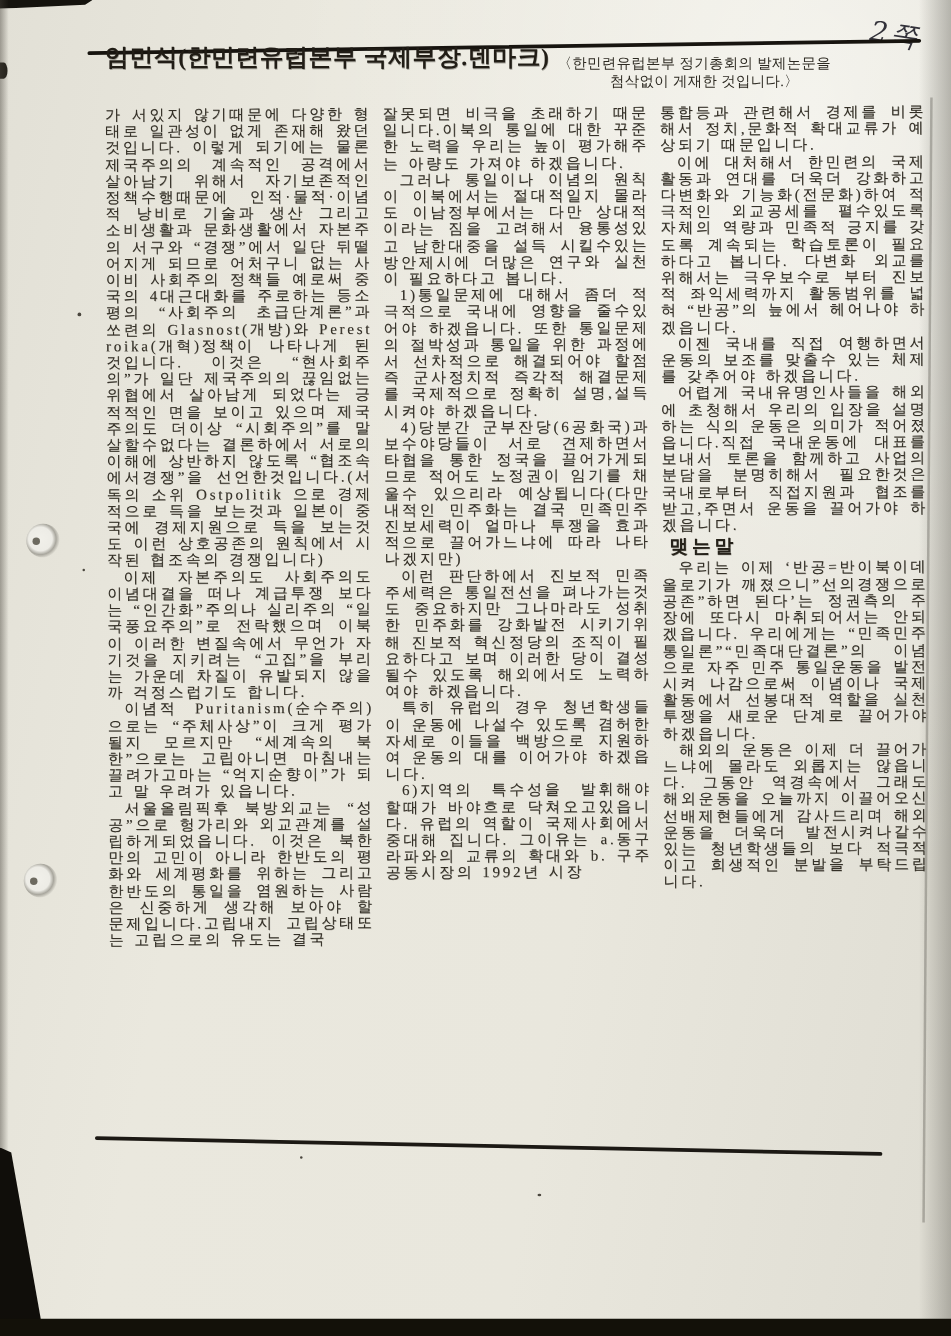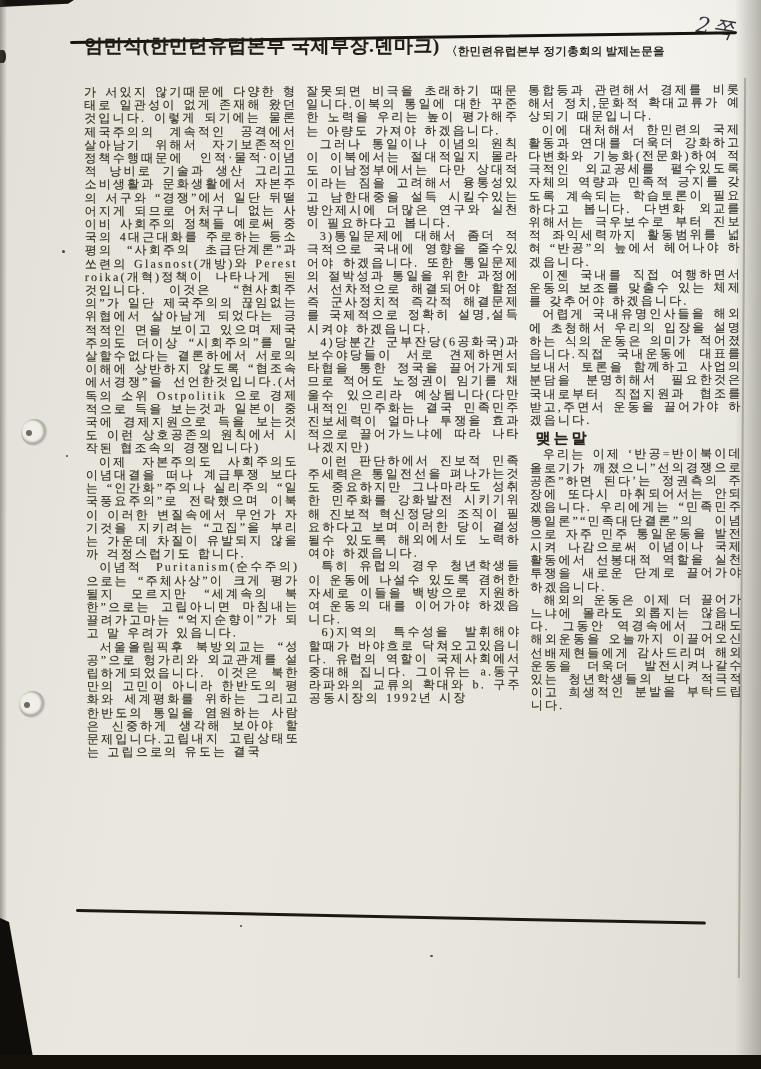--- a/index.html
+++ b/index.html
@@ -32,21 +32,21 @@
   .punch .pin{position:absolute;left:5px;top:11px;width:6px;height:6px;border-radius:50%;background:#6d6a60;}
   .speck{position:absolute;border-radius:50%;background:#4a463e;}
   
   .hand{position:absolute;left:696px;top:13px;font-size:22px;color:#33323a;
         font-style:italic;transform:rotate(9deg);letter-spacing:2px;
         font-family:"DejaVu Serif",serif;}
   
   .title{position:absolute;left:84px;top:33px;width:380px;margin:0;
          font-size:19px;font-weight:bold;color:#211d16;letter-spacing:.5px;white-space:nowrap;
          text-shadow:.4px .4px .3px rgba(30,27,20,.35);}
-  .note{position:absolute;left:446px;top:44px;width:296px;font-size:11.5px;font-weight:bold;
+  .note{position:absolute;left:446px;top:44px;width:296px;font-size:11.5px;font-weight:normal;
         color:#2c2921;line-height:15px;letter-spacing:.3px;}
   .note .l2{padding-left:42px;}
   
   .columns{position:absolute;left:84px;top:86px;width:658px;height:824px;
            display:flex;gap:9px;transform:rotate(-0.25deg);transform-origin:left top;}
   .col{width:213px;height:824px;overflow:hidden;color:#343027;
        font-size:12px;line-height:13.2px;letter-spacing:2.2px;word-spacing:1px;
        text-align:justify;word-break:break-all;
        text-shadow:.3px .3px .25px rgba(42,38,30,.4);}
   .col p{margin:0;text-indent:1.1em;}
@@ -81,33 +81,34 @@
   <div class="speck" style="left:240px;top:925px;width:2px;height:2px;"></div>
 
   <div class="hand">2쪽</div>
 
   <div class="top-rule"></div>
   <div class="end-rule"></div>
 
   <h1 class="title">임민식(한민련유럽본부 국제부장.덴마크)</h1>
   <div class="note">
     <div class="l1">〈한민련유럽본부 정기총회의 발제논문을</div>
+    <div class="l2">첨삭없이 게재한 것입니다.〉</div>
   </div>
 
   <div class="columns">
     <div class="col">
       <p class="first">가 서있지 않기때문에 다양한 형태로 일관성이 없게 존재해 왔던것입니다. 이렇게 되기에는 물론 제국주의의 계속적인 공격에서 살아남기 위해서 자기보존적인 정책수행때문에 인적·물적·이념적 낭비로 기술과 생산 그리고 소비생활과 문화생활에서 자본주의 서구와 “경쟁”에서 일단 뒤떨어지게 되므로 어처구니 없는 사이비 사회주의 정책들 예로써 중국의 4대근대화를 주로하는 등소평의 “사회주의 초급단계론”과 쏘련의 Glasnost(개방)와 Perestroika(개혁)정책이 나타나게 된것입니다. 이것은 “현사회주의”가 일단 제국주의의 끊임없는 위협에서 살아남게 되었다는 긍적적인 면을 보이고 있으며 제국주의도 더이상 “시회주의”를 말살할수없다는 결론하에서 서로의 이해에 상반하지 않도록 “협조속에서경쟁”을 선언한것입니다.(서독의 소위 Ostpolitik 으로 경제적으로 득을 보는것과 일본이 중국에 경제지원으로 득을 보는것도 이런 상호공존의 원칙에서 시작된 협조속의 경쟁입니다)</p>
       <p>이제 자본주의도 사회주의도 이념대결을 떠나 계급투쟁 보다는 “인간화”주의나 실리주의 “일국풍요주의”로 전락했으며 이북이 이러한 변질속에서 무언가 자기것을 지키려는 “고집”을 부리는 가운데 차질이 유발되지 않을까 걱정스럽기도 합니다.</p>
       <p>이념적 Puritanism(순수주의)으로는 “주체사상”이 크게 평가될지 모르지만 “세계속의 북한”으로는 고립아니면 마침내는 끌려가고마는 “억지순향이”가 되고 말 우려가 있읍니다.</p>
       <p>서울올림픽후 북방외교는 “성공”으로 헝가리와 외교관계를 설립하게되었읍니다. 이것은 북한만의 고민이 아니라 한반도의 평화와 세계평화를 위하는 그리고 한반도의 통일을 염원하는 사람은 신중하게 생각해 보아야 할 문제입니다.고립내지 고립상태또는 고립으로의 유도는 결국</p>
     </div>
     <div class="col">
       <p class="first">잘못되면 비극을 초래하기 때문일니다.이북의 통일에 대한 꾸준한 노력을 우리는 높이 평가해주는 아량도 가져야 하겠읍니다.</p>
       <p>그러나 통일이나 이념의 원칙이 이북에서는 절대적일지 몰라도 이남정부에서는 다만 상대적이라는 짐을 고려해서 융통성있고 남한대중을 설득 시킬수있는 방안제시에 더많은 연구와 실천이 필요하다고 봅니다.</p>
-      <p>3)통일문제에 대해서 좀더 적극적으로 국내에 영향을 줄수있어야 하겠읍니다. 또한 통일문제의 절박성과 통일을 위한 과정에서 선차적으로 해결되어야 할점 즉 군사정치적 즉각적 해결문제를 국제적으로 정확히 설명,설득시켜야 하겠읍니다.</p>
+      <p>1)통일문제에 대해서 좀더 적극적으로 국내에 영향을 줄수있어야 하겠읍니다. 또한 통일문제의 절박성과 통일을 위한 과정에서 선차적으로 해결되어야 할점 즉 군사정치적 즉각적 해결문제를 국제적으로 정확히 설명,설득시켜야 하겠읍니다.</p>
       <p>4)당분간 군부잔당(6공화국)과 보수야당들이 서로 견제하면서 타협을 통한 정국을 끌어가게되므로 적어도 노정권이 임기를 채울수 있으리라 예상됩니다(다만 내적인 민주화는 결국 민족민주진보세력이 얼마나 투쟁을 효과적으로 끌어가느냐에 따라 나타나겠지만)</p>
       <p>이런 판단하에서 진보적 민족주세력은 통일전선을 펴나가는것도 중요하지만 그나마라도 성취한 민주화를 강화발전 시키기위해 진보적 혁신정당의 조직이 필요하다고 보며 이러한 당이 결성될수 있도록 해외에서도 노력하여야 하겠읍니다.</p>
       <p>특히 유럽의 경우 청년학생들이 운동에 나설수 있도록 겸허한 자세로 이들을 백방으로 지원하여 운동의 대를 이어가야 하겠읍니다.</p>
       <p>6)지역의 특수성을 발휘해야 할때가 바야흐로 닥쳐오고있읍니다. 유럽의 역할이 국제사회에서 중대해 집니다. 그이유는 a.동구라파와의 교류의 확대와 b. 구주공동시장의 1992년 시장</p>
     </div>
     <div class="col">
       <p class="first">통합등과 관련해서 경제를 비롯해서 정치,문화적 확대교류가 예상되기 때문입니다.</p>
       <p>이에 대처해서 한민련의 국제활동과 연대를 더욱더 강화하고 다변화와 기능화(전문화)하여 적극적인 외교공세를 펼수있도록 자체의 역량과 민족적 긍지를 갖도록 계속되는 학습토론이 필요하다고 봅니다. 다변화 외교를 위해서는 극우보수로 부터 진보적 좌익세력까지 활동범위를 넓혀 “반공”의 늪에서 헤어나야 하겠읍니다.</p>
       <p>이젠 국내를 직접 여행하면서 운동의 보조를 맞출수 있는 체제를 갖추어야 하겠읍니다.</p>
       <p>어렵게 국내유명인사들을 해외에 초청해서 우리의 입장을 설명하는 식의 운동은 의미가 적어졌읍니다.직접 국내운동에 대표를 보내서 토론을 함께하고 사업의 분담을 분명히해서 필요한것은 국내로부터 직접지원과 협조를 받고,주면서 운동을 끌어가야 하겠읍니다.</p>

